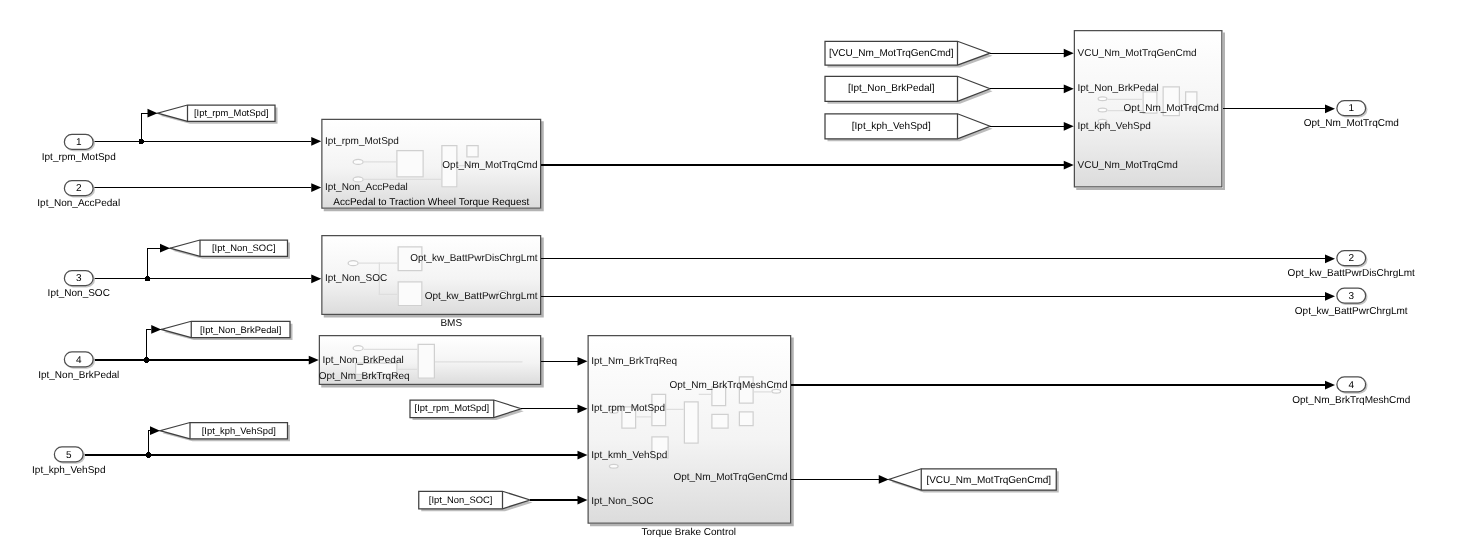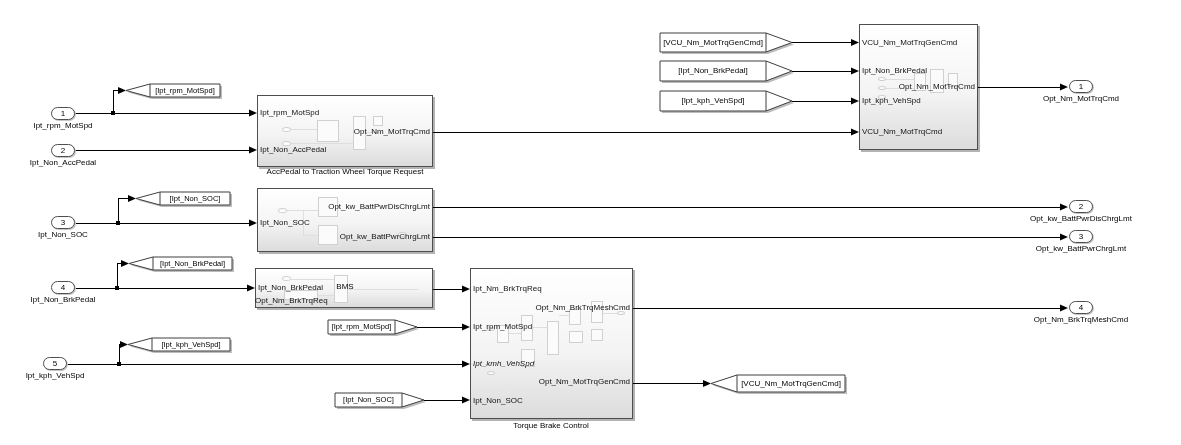--- a/index.html
+++ b/index.html
@@ -52,35 +52,35 @@
     <div class="ghost-line" style="left:33px;top:33px;width:26px;height:1px;"></div>
     <div class="ghost-line" style="left:33px;top:47px;width:62px;height:1px;"></div>
     <div class="ghost-rect" style="left:59px;top:24px;width:22px;height:22px;"></div>
     <div class="ghost-rect" style="left:95px;top:20px;width:13px;height:34px;"></div>
     <div class="ghost-rect" style="left:115px;top:20px;width:10px;height:10px;"></div>
     <div class="ghost-line" style="left:108px;top:36px;width:14px;height:1px;"></div>
   </div>
   <div class="pin-label pin-left" style="left:260px;top:108px;">Ipt_rpm_MotSpd</div>
   <div class="pin-label pin-left" style="left:260px;top:145px;">Ipt_Non_AccPedal</div>
   <div class="pin-label" style="left:257px;top:127px;width:173px;text-align:right;">Opt_Nm_MotTrqCmd</div>
-  <div class="block-caption" style="left:245px;top:167px;width:200px;">AccPedal to Traction Wheel Torque Request</div>
+  <div class="block-caption" style="left:245px;top:157px;width:200px;">AccPedal to Traction Wheel Torque Request</div>
 
   <div class="block" style="left:257px;top:188px;width:176px;height:64px;">
     <div class="ghost-oval" style="left:20px;top:19px;width:9px;height:5px;"></div>
     <div class="ghost-line" style="left:29px;top:21px;width:31px;height:1px;"></div>
     <div class="ghost-line" style="left:45px;top:21px;width:1px;height:26px;"></div>
     <div class="ghost-line" style="left:45px;top:46px;width:15px;height:1px;"></div>
     <div class="ghost-rect" style="left:60px;top:8px;width:20px;height:20px;"></div>
     <div class="ghost-rect" style="left:60px;top:36px;width:20px;height:20px;"></div>
     <div class="ghost-oval" style="left:140px;top:43px;width:9px;height:5px;"></div>
   </div>
   <div class="pin-label pin-left" style="left:260px;top:218px;">Ipt_Non_SOC</div>
   <div class="pin-label" style="left:257px;top:202px;width:173px;text-align:right;">Opt_kw_BattPwrDisChrgLmt</div>
   <div class="pin-label" style="left:257px;top:232px;width:173px;text-align:right;">Opt_kw_BattPwrChrgLmt</div>
-  <div class="block-caption" style="left:245px;top:254px;width:200px;margin-top:28px;">BMS</div>
+  <div class="block-caption" style="left:261px;top:254px;width:200px;">BMS</div>
 
   <div class="block" style="left:255px;top:268px;width:178px;height:40px;">
     <div class="ghost-oval" style="left:26px;top:7px;width:9px;height:5px;"></div>
     <div class="ghost-rect" style="left:28px;top:21px;width:34px;height:10px;"></div>
     <div class="ghost-rect" style="left:78px;top:6px;width:14px;height:28px;"></div>
     <div class="ghost-line" style="left:35px;top:10px;width:43px;height:1px;"></div>
     <div class="ghost-line" style="left:62px;top:26px;width:16px;height:1px;"></div>
     <div class="ghost-line" style="left:92px;top:20px;width:70px;height:1px;"></div>
   </div>
   <div class="pin-label pin-left" style="left:258px;top:283px;">Ipt_Non_BrkPedal</div>
@@ -98,21 +98,21 @@
     <div class="ghost-rect" style="left:120px;top:32px;width:12px;height:22px;"></div>
     <div class="ghost-rect" style="left:120px;top:60px;width:12px;height:12px;"></div>
     <div class="ghost-line" style="left:38px;top:64px;width:12px;height:1px;"></div>
     <div class="ghost-line" style="left:62px;top:58px;width:14px;height:1px;"></div>
     <div class="ghost-line" style="left:88px;top:46px;width:10px;height:1px;"></div>
     <div class="ghost-line" style="left:132px;top:44px;width:14px;height:1px;"></div>
     <div class="ghost-oval" style="left:146px;top:42px;width:8px;height:4px;"></div>
   </div>
   <div class="pin-label pin-left" style="left:473px;top:284px;">Ipt_Nm_BrkTrqReq</div>
   <div class="pin-label pin-left" style="left:473px;top:322px;">Ipt_rpm_MotSpd</div>
-  <div class="pin-label pin-left" style="left:473px;top:359px;font-style:italic;">Ipt_kmh_VehSpd</div>
+  <div class="pin-label pin-left" style="left:473px;top:359px;">Ipt_kmh_VehSpd</div>
   <div class="pin-label pin-left" style="left:473px;top:396px;">Ipt_Non_SOC</div>
   <div class="pin-label" style="left:470px;top:303px;width:160px;text-align:right;">Opt_Nm_BrkTrqMeshCmd</div>
   <div class="pin-label" style="left:470px;top:377px;width:160px;text-align:right;">Opt_Nm_MotTrqGenCmd</div>
   <div class="block-caption" style="left:451px;top:421px;width:200px;">Torque Brake Control</div>
 
   <div class="block" style="left:859px;top:24px;width:119px;height:126px;">
     <div class="ghost-oval" style="left:18px;top:52px;width:8px;height:4px;"></div>
     <div class="ghost-oval" style="left:18px;top:61px;width:8px;height:4px;"></div>
     <div class="ghost-oval" style="left:18px;top:70px;width:8px;height:4px;"></div>
     <div class="ghost-line" style="left:26px;top:54px;width:28px;height:1px;"></div>

